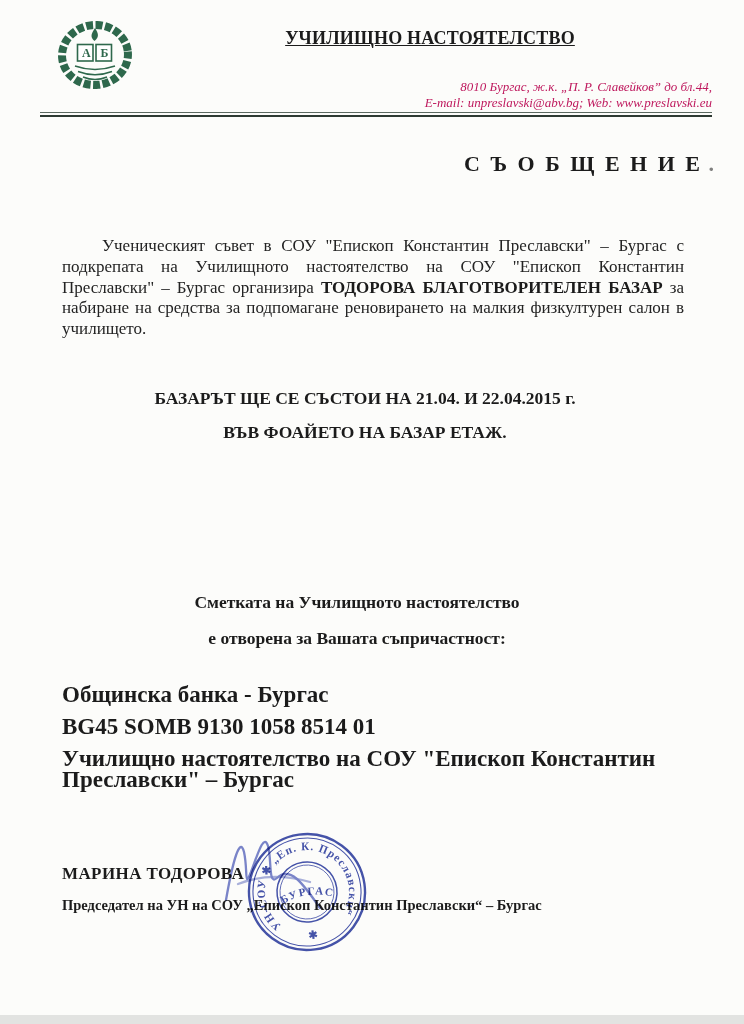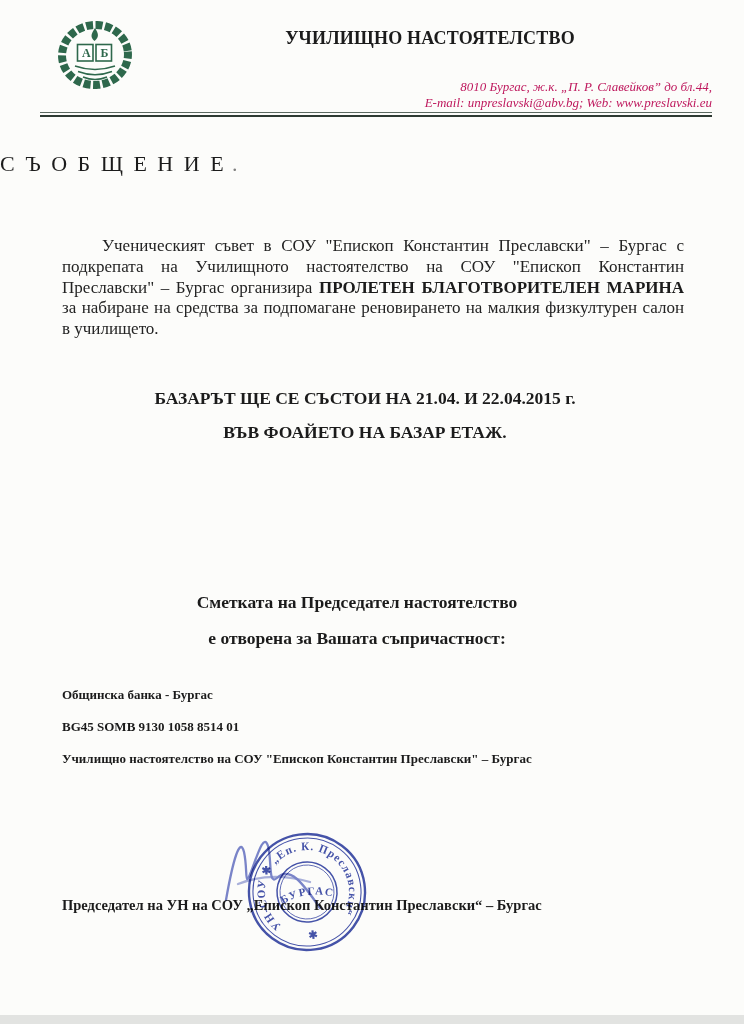--- a/index.html
+++ b/index.html
@@ -15,33 +15,34 @@
   .page{
     position:relative;width:744px;height:1024px;background:var(--page-bg);
     overflow:hidden;color:var(--text);
   }
   
   .logo{position:absolute;left:56px;top:21px;width:78px;height:70px;}
   .org-name{
     position:absolute;left:138px;right:22px;top:27px;text-align:center;
     font-weight:bold;font-size:18px;line-height:22px;color:var(--bold-text);
     letter-spacing:.2px;
+    text-decoration:underline;
   }
   .address{
     position:absolute;right:32px;top:79px;text-align:right;
     font-style:italic;font-size:13px;line-height:15.5px;color:#be185d;
   }
   .rule{
     position:absolute;left:40px;right:32px;top:112px;height:2px;
     border-top:1px solid #5c6a61;border-bottom:2px solid var(--rule);
   }
   
   .doc-heading{
-    position:absolute;left:0;right:30px;top:151px;text-align:left;
-    font-weight:normal;font-size:22px;letter-spacing:2.5px;color:var(--bold-text);
+    position:absolute;left:0;right:30px;top:151px;text-align:right;
+    font-weight:bold;font-size:22px;letter-spacing:2.5px;color:var(--bold-text);
   }
   .doc-heading .faint{opacity:.55;letter-spacing:0;margin-left:6px;}
   .para{
     position:absolute;left:62px;width:622px;
     font-size:17px;line-height:20.8px;text-align:justify;
     text-indent:40px;color:var(--text);
   }
   .para1{top:236px;}
   .para2{top:479px;}
   .para b{color:var(--bold-text);}
@@ -50,21 +51,21 @@
     font-weight:bold;font-size:17.5px;color:var(--bold-text);padding-left:16px;
   }
   .event-block div{line-height:21px;margin-bottom:13px;}
   .intro-block{
     position:absolute;left:0;right:30px;top:592px;text-align:center;
     font-weight:bold;font-size:17.5px;color:var(--bold-text);
   }
   .intro-block div{line-height:21px;margin-bottom:15px;}
   .bank-block{
     position:absolute;left:62px;right:48px;top:684px;
-    font-weight:bold;font-size:13px;color:var(--bold-text);
+    font-weight:bold;font-size:23px;color:var(--bold-text);
   }
   .bank-block div{line-height:21px;margin-bottom:11px;}
   
   .sig-name{
     position:absolute;left:62px;top:864px;font-weight:bold;font-size:17px;
     color:var(--bold-text);letter-spacing:.4px;
   }
   .sig-pos{
     position:absolute;left:62px;top:897px;font-weight:bold;font-size:14.5px;
     color:var(--bold-text);
@@ -123,40 +124,41 @@
     <div>E-mail: unpreslavski@abv.bg;   Web: www.preslavski.eu</div>
   </div>
 
   <div class="rule"></div>
 
   <div class="doc-heading">
     <span>С Ъ О Б Щ Е Н И Е</span><span class="faint">.</span>
   </div>
 
   <div class="para para1">
-    <span>Ученическият съвет в СОУ "Епископ Константин Преславски" – Бургас с подкрепата на Училищното настоятелство на СОУ "Епископ Константин Преславски" – Бургас организира </span><b>ПРОЛЕТЕН БЛАГОТВОРИТЕЛЕН МАРИНА</b><span> за набиране на средства за подпомагане реновирането на малкия физкултурен салон в училището.</span>
+    <span>Ученическият съвет в СОУ "Епископ Константин Преславски" – Бургас с подкрепата на Училищното настоятелство на СОУ "Епископ Константин Преславски" – Бургас организира </span><b>ТОДОРОВА БЛАГОТВОРИТЕЛЕН БАЗАР</b><span> за набиране на средства за подпомагане реновирането на малкия физкултурен салон в училището.</span>
   </div>
 
   <div class="event-block">
     <div>БАЗАРЪТ ЩЕ СЕ СЪСТОИ НА 21.04. И 22.04.2015 г.</div>
     <div>ВЪВ ФОАЙЕТО НА БАЗАР ЕТАЖ.</div>
   </div>
 
 
   <div class="intro-block">
-    <div>Сметката на Председател настоятелство</div>
+    <div>Сметката на Училищното настоятелство</div>
     <div>е отворена за Вашата съпричастност:</div>
   </div>
 
   <div class="bank-block">
     <div>Общинска банка - Бургас</div>
     <div>BG45 SOMB 9130 1058 8514 01</div>
     <div>Училищно настоятелство на СОУ "Епископ Константин Преславски" – Бургас</div>
   </div>
 
+  <div class="sig-name">МАРИНА ТОДОРОВА</div>
   <div class="sig-pos">Председател на УН на СОУ „Епископ Константин Преславски“ – Бургас</div>
 
   <svg class="scribble" viewBox="0 0 112 92">
     <path d="M8,74 C15,34 22,10 26,26 C30,44 26,64 33,46 C41,24 46,8 50,20 C54,34 50,60 59,52 C72,40 84,56 102,82"></path>
     <path d="M20,58 C40,50 64,48 92,56" opacity=".65"></path>
   </svg>
 
   <svg class="stamp" viewBox="0 0 140 140">
     <defs>
       <path id="ringPath" d="M 40.3,99.7 A 42,42 0 1,1 99.7,99.7"></path>

